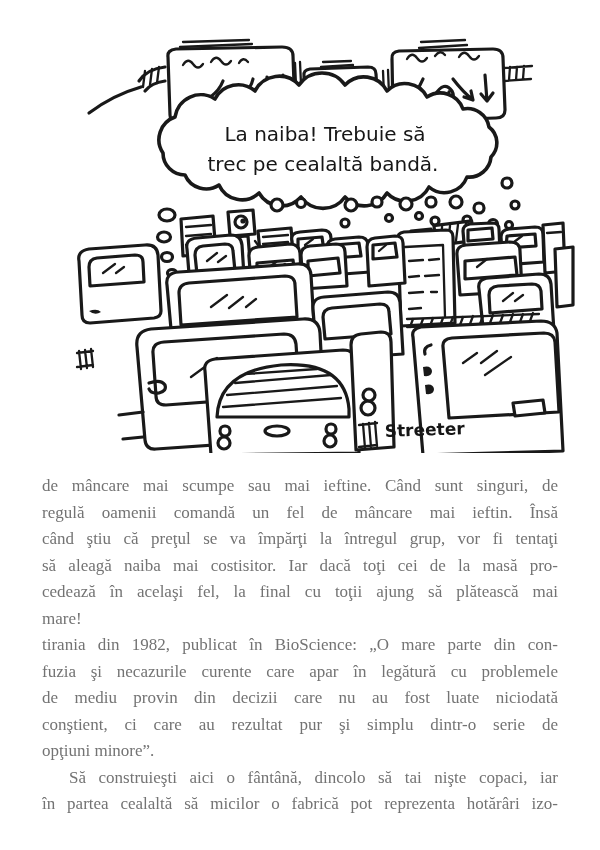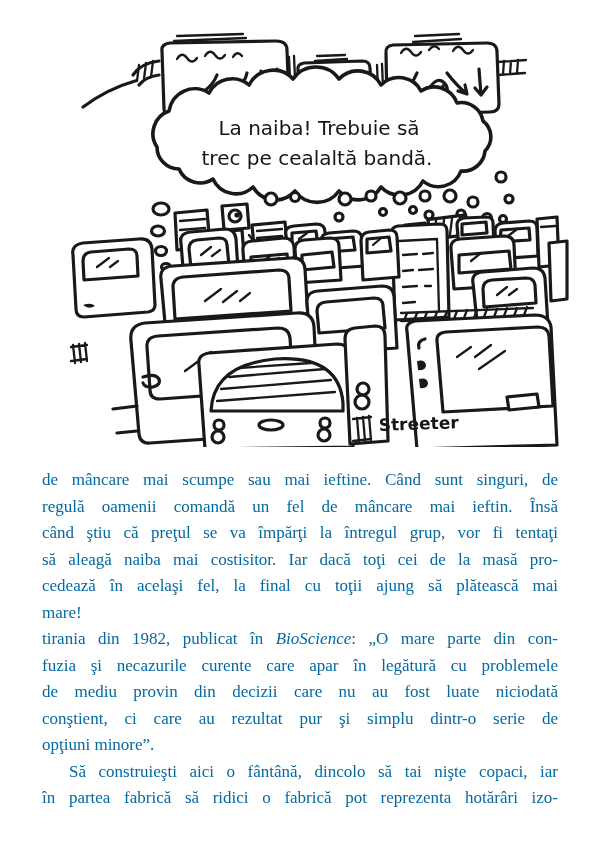--- a/index.html
+++ b/index.html
@@ -1,41 +1,41 @@
 <!DOCTYPE html>
 <html><head>
 <meta charset="utf-8">
 <style>
   html,body { margin:0; padding:0; background:#ffffff; }
   .page {
     position:relative; width:600px; height:850px; background:#ffffff;
     overflow:hidden; font-family:"Liberation Serif", serif;
   }
-  .cartoon { margin:1px; padding:8px; }
+  .cartoon { margin:7px; padding:8px; }
   .cartoon svg { display:block; }
 
   
   .s  { stroke:#191919; stroke-width:3.2; fill:none; stroke-linecap:round; stroke-linejoin:round; }
   .sw { stroke:#191919; stroke-width:3.2; fill:#ffffff; stroke-linecap:round; stroke-linejoin:round; }
   .h  { stroke:#191919; stroke-width:2.3; fill:none; stroke-linecap:round; stroke-linejoin:round; }
   .d  { fill:#191919; stroke:none; }
   .bubbletext { font:20px "DejaVu Sans", sans-serif; fill:#161616; text-anchor:middle; }
   .sig { font:bold 17px "DejaVu Sans", sans-serif; fill:#161616; }
 
   .bodytext {
-    margin:12px 42px 0 42px; width:516px; color:#0369a1;
+    margin:12px 42px 0 42px; width:516px; color:#737373;
     font-size:17px; line-height:26.5px;
   }
   .tline {
     height:26.5px; overflow:hidden; white-space:nowrap;
     text-align:justify; text-align-last:justify;
   }
   .tline.plain { text-align-last:left; }
   .tline.ind { text-indent:27px; }
-  .italic { font-style:italic; }
+  .italic { }
 </style>
 </head>
 <body>
 
 <div class="page">
 
   <figure class="cartoon">
     <svg viewBox="0 0 600 438" width="600" height="438">
 
       <g>
@@ -256,17 +256,17 @@
     </div>
     <div>
       <div class="tline"><span>tirania din 1982, publicat în </span><span class="italic">BioScience</span><span>: „O mare parte din con-</span></div>
       <div class="tline">fuzia şi necazurile curente care apar în legătură cu problemele</div>
       <div class="tline">de mediu provin din decizii care nu au fost luate niciodată</div>
       <div class="tline">conştient, ci care au rezultat pur şi simplu dintr-o serie de</div>
       <div class="tline plain">opţiuni minore”.</div>
     </div>
     <div>
       <div class="tline ind">Să construieşti aici o fântână, dincolo să tai nişte copaci, iar</div>
-      <div class="tline">în partea fabrică să ridici o fabrică pot reprezenta hotărâri izo-</div>
+      <div class="tline">în partea cealaltă să micilor o fabrică pot reprezenta hotărâri izo-</div>
     </div>
   </main>
 
 </div>
 
 </body></html>

